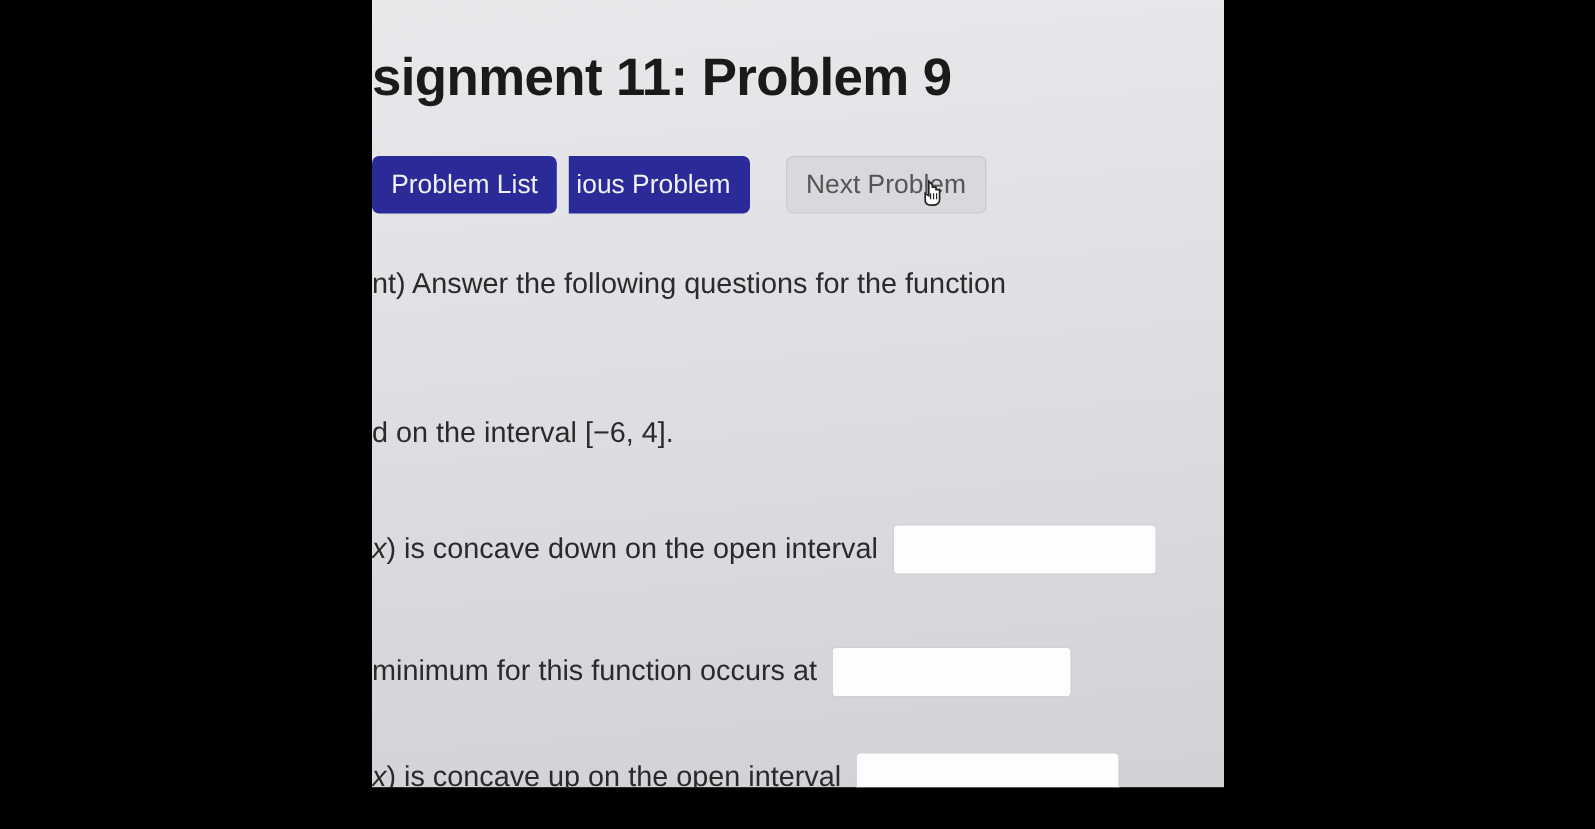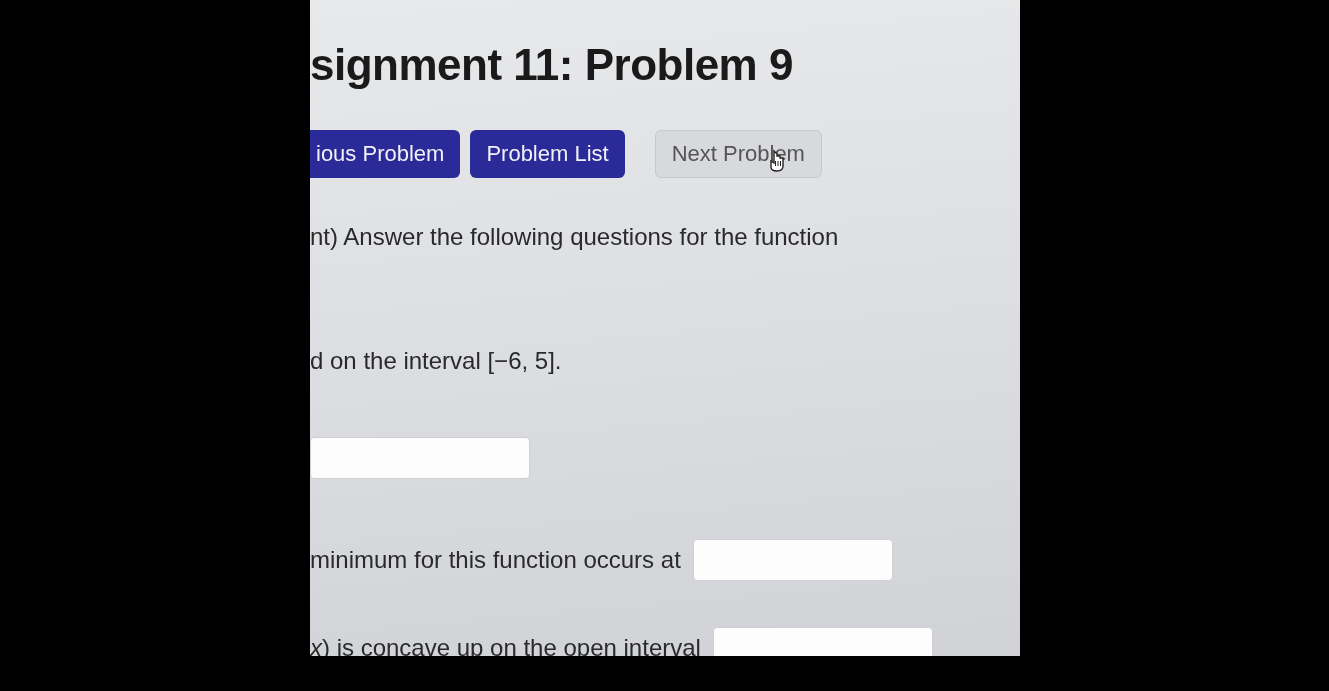--- a/index.html
+++ b/index.html
@@ -107,42 +107,43 @@
   </style>
 </head>
 <body>
 
 <div class="screen-photo">
   <div class="content">
 
     <h1 class="page-title">signment 11: Problem 9</h1>
 
     <div class="nav-row">
+      <button class="btn btn-primary">Problem List</button>
       <button class="btn btn-prev">ious Problem</button>
-      <button class="btn btn-primary">Problem List</button>
       <button class="btn btn-default">
         <span>Next Problem</span>
         <span class="cursor-icon">
           <svg width="22" height="24" viewBox="0 0 22 24">
             <path d="M8 2 L8 14 L5 12 L5 18 Q5 22 11 22 Q17 22 17 17 L17 9 L14 9 L14 7 L11 7 L11 5 L8 2 Z" fill="#fff" stroke="#222" stroke-width="1.4"></path>
             <line x1="9.5" y1="12" x2="9.5" y2="17" stroke="#222" stroke-width="1"></line>
             <line x1="12" y1="12" x2="12" y2="17" stroke="#222" stroke-width="1"></line>
             <line x1="14.5" y1="12" x2="14.5" y2="17" stroke="#222" stroke-width="1"></line>
           </svg>
         </span>
       </button>
     </div>
 
     <div class="problem-body">
 
       <div class="line gap-after-intro">nt) Answer the following questions for the function</div>
 
-      <div class="line">d on the interval [−6, 5].</div>
+      <div class="line">d on the interval [−6, 4].</div>
 
       <div class="line">
+        <span><span class="math-var">x</span><span>) is concave down on the open interval</span></span>
         <input type="text" class="answer-input" value="" style="">
       </div>
 
       <div class="line tight">
         <span> minimum for this function occurs at</span>
         <input type="text" class="answer-input narrow" value="" style="">
       </div>
 
       <div class="line">
         <span><span class="math-var">x</span><span>) is concave up on the open interval</span></span>

